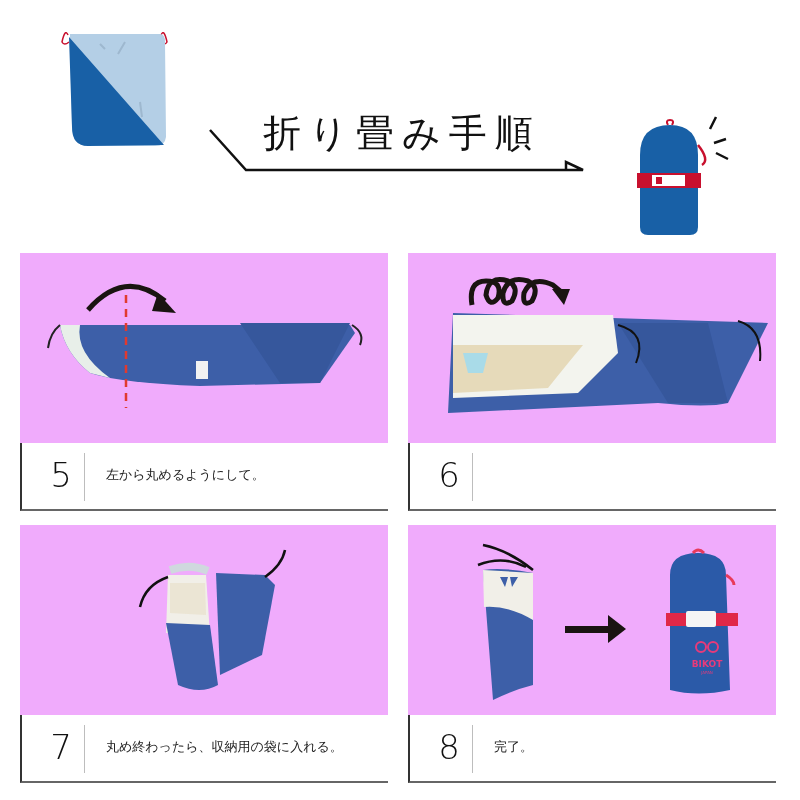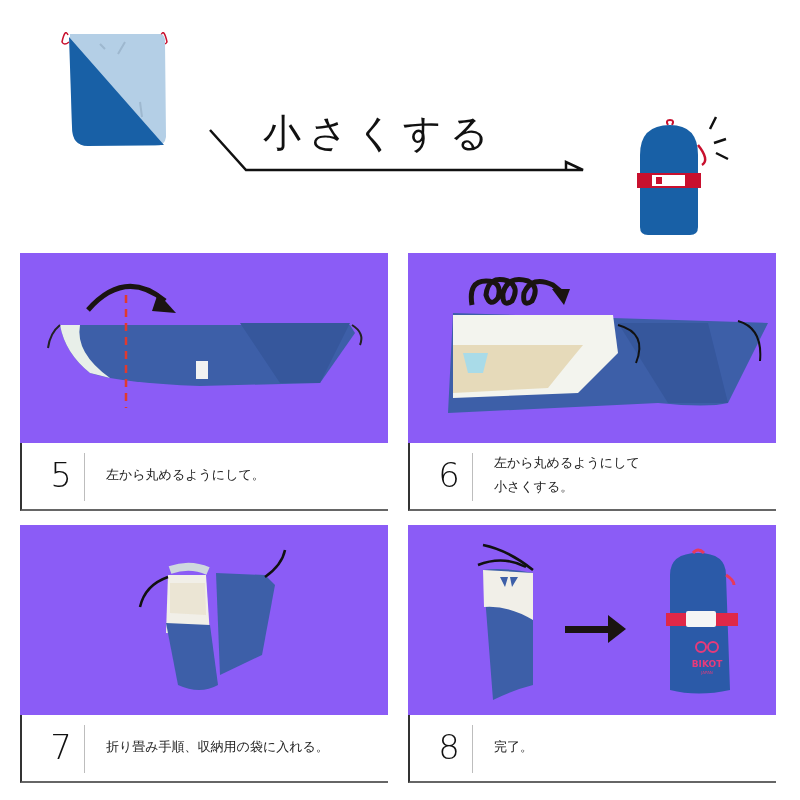--- a/index.html
+++ b/index.html
@@ -10,21 +10,21 @@
   .header { position: absolute; left: 0; top: 0; width: 800px; height: 245px; }
   .title-wrap { position: absolute; left: 208px; top: 100px; width: 380px; height: 80px; }
   .title-text { position: absolute; left: 55px; top: 8px; font-family: "DejaVu Serif", serif; font-size: 38px; letter-spacing: 8px; color: #111; white-space: nowrap; }
   .title-line { position: absolute; left: 0; top: 0; }
 
   .bag-open { position: absolute; left: 60px; top: 32px; }
   .bag-packed { position: absolute; left: 630px; top: 115px; }
 
   
   .panel { position: absolute; width: 368px; }
-  .panel .photo { position: absolute; left: 0; top: 0; width: 100%; background: #8b5cf6; overflow: hidden; }
+  .panel .photo { position: absolute; left: 0; top: 0; width: 100%; background: #f0abfc; overflow: hidden; }
   .panel .caption { position: absolute; left: 0; width: 100%; height: 68px; background: #fff;
     border-left: 2px solid #333; border-bottom: 2px solid #666; }
   .caption .num { position: absolute; left: 14px; top: 0; width: 50px; height: 64px; line-height: 64px;
     text-align: center; font-family: "DejaVu Sans", sans-serif; font-size: 34px; color: #111; font-weight: 300; }
   .caption .sep { position: absolute; left: 62px; top: 10px; width: 1px; height: 48px; background: #bdbdbd; }
   .caption .text { position: absolute; left: 84px; top: 0; height: 64px; display: flex; align-items: center;
     font-size: 13px; line-height: 24px; color: #222; white-space: pre-line; }
 
   #p5 { left: 20px; top: 253px; }
   #p6 { left: 408px; top: 253px; }
@@ -43,21 +43,21 @@
     <path d="M101 3 Q104 -4 107 10 Q105 14 100 10" fill="none" stroke="#c8102e" stroke-width="1.5"></path>
     <path d="M10 2 L100 2 Q105 2 105 10 L106 105 Q105 114 95 114 L28 114 Q12 114 12 95 L10 10 Z" fill="#b4cfe6"></path>
     <path d="M9 5 L104 113 L28 114 Q12 114 12 95 Z" fill="#1860a6"></path>
     <path d="M65 10 L58 22 M80 70 L82 85 M40 12 L45 17" stroke="#8fa8c0" stroke-width="2" fill="none" opacity="0.6"></path>
   </svg>
 
   <div class="title-wrap">
     <svg class="title-line" width="380" height="80" viewBox="0 0 380 80">
       <path d="M2 30 L38 70 L375 70 L358 62 L358 70" fill="none" stroke="#111" stroke-width="2.5"></path>
     </svg>
-    <div class="title-text">小さくする</div>
+    <div class="title-text">折り畳み手順</div>
   </div>
 
   <svg class="bag-packed" width="110" height="125" viewBox="0 0 110 125">
     <path d="M38 10 Q35 5 40 5 Q45 5 42 10" fill="none" stroke="#c8102e" stroke-width="2"></path>
     <path d="M10 40 Q10 10 40 10 Q68 10 68 40 L68 112 Q68 120 60 120 L18 120 Q10 120 10 112 Z" fill="#1860a6"></path>
     <path d="M68 30 Q80 45 72 50" fill="none" stroke="#c8102e" stroke-width="2.5"></path>
     <rect x="7" y="58" width="64" height="15" fill="#c8102e"></rect>
     <rect x="22" y="60" width="33" height="11" fill="#fff"></rect>
     <rect x="26" y="62" width="6" height="7" fill="#c8102e"></rect>
     <path d="M80 14 L86 2 M84 28 L96 24 M86 38 L98 44" stroke="#111" stroke-width="2.5" fill="none"></path>
@@ -95,41 +95,39 @@
       <path d="M210 70 L300 70 L320 150 L260 150 Z" fill="#36579c"></path>
       <path d="M210 72 Q240 80 228 110" stroke="#111" stroke-width="2" fill="none"></path>
       <path d="M330 68 Q355 75 352 108" stroke="#111" stroke-width="2" fill="none"></path>
       <path d="M64 52 Q60 28 78 28 Q95 28 90 45 Q82 55 78 42 Q80 22 100 28 Q112 34 104 48 Q94 55 95 40 Q100 22 120 28 Q132 34 124 48 Q114 55 116 40 Q124 22 145 32 L152 38" fill="none" stroke="#1a1411" stroke-width="5"></path>
       <path d="M144 36 L162 36 L156 52 Z" fill="#1a1411"></path>
     </svg>
   </div>
   <div class="caption c1">
     <div class="num">6</div>
     <div class="sep"></div>
-    <div class="text">左から丸めるようにして
-小さくする。</div>
   </div>
 </div>
 
 <div class="panel" id="p7">
   <div class="photo h1">
     <svg width="368" height="190" viewBox="0 0 368 190">
       <path d="M196 48 L245 50 L255 60 L242 130 L200 150 Z" fill="#3d5fa8"></path>
       <path d="M148 50 L186 50 L190 110 L146 108 Z" fill="#f1efe8"></path>
       <path d="M146 98 L190 100 L198 160 Q180 170 158 160 Z" fill="#3d5fa8"></path>
       <path d="M150 58 L185 58 L186 90 L150 88 Z" fill="#e8ddc6" opacity="0.6"></path>
       <path d="M150 45 Q170 38 188 46" stroke="#cfd8de" stroke-width="8" fill="none"></path>
       <path d="M148 52 Q125 60 120 82" stroke="#111" stroke-width="2.5" fill="none"></path>
       <path d="M245 52 Q262 40 265 25" stroke="#111" stroke-width="2.5" fill="none"></path>
     </svg>
   </div>
   <div class="caption c1">
     <div class="num">7</div>
     <div class="sep"></div>
-    <div class="text">折り畳み手順、収納用の袋に入れる。</div>
+    <div class="text">丸め終わったら、収納用の袋に入れる。</div>
   </div>
 </div>
 
 <div class="panel" id="p8">
   <div class="photo h1">
     <svg width="368" height="190" viewBox="0 0 368 190">
       <path d="M75 45 Q95 42 125 48 L125 160 Q105 165 85 175 Z" fill="#3d5fa8"></path>
       <path d="M75 45 L125 48 L125 95 Q100 80 76 82 Z" fill="#f1efe8"></path>
       <path d="M92 52 L100 52 L97 62 Z M102 52 L110 52 L104 62 Z" fill="#3d5fa8"></path>
       <path d="M75 20 Q100 25 125 45" stroke="#111" stroke-width="2.5" fill="none"></path>

